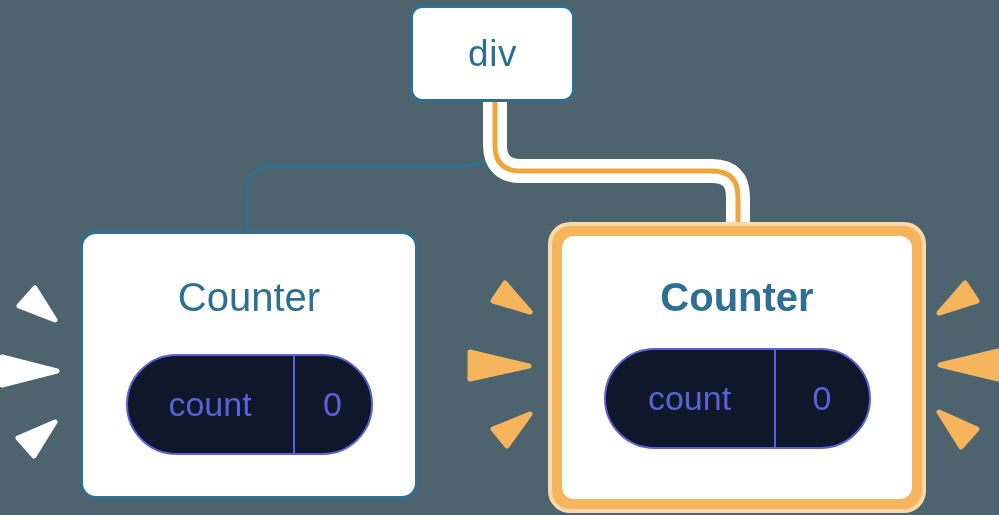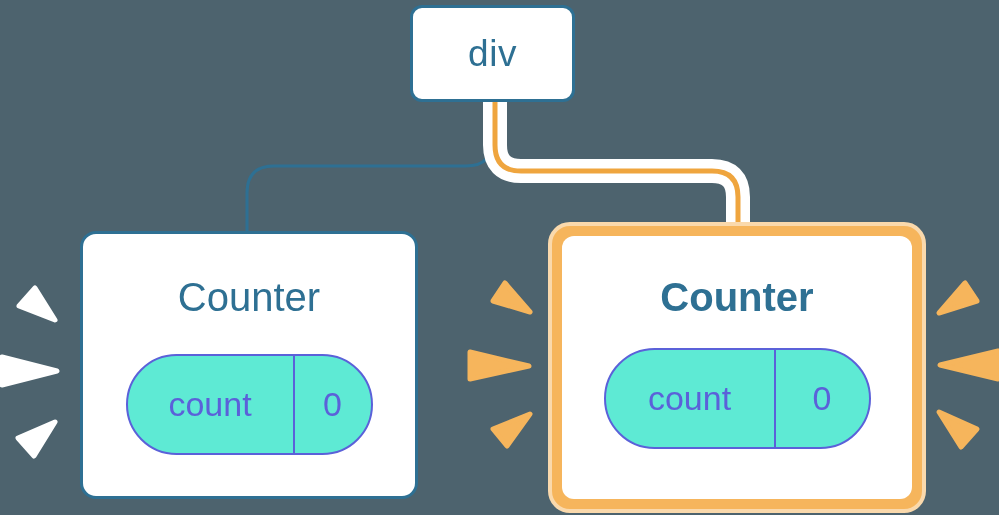--- a/index.html
+++ b/index.html
@@ -77,21 +77,21 @@
   .pill {
     margin-top: 36px;
     box-sizing: border-box;
     height: 101px;
     border: 2.5px solid var(--c-purple, #5B61D9);
     border-radius: 60px;
     display: flex;
     align-items: stretch;
     color: var(--c-purple, #5B61D9);
     font-size: 34px;
-    background: #5eead4;
+    background: #0f172a;
   }
   .pill-left  { width: 247px; }
   .pill-right { width: 267px; margin-top: 30px; }
   .pill-name {
     flex: 1;
     display: flex; align-items: center; justify-content: center;
   }
   .pill-value {
     box-sizing: border-box;
     border-left: 2.5px solid var(--c-purple, #5B61D9);

